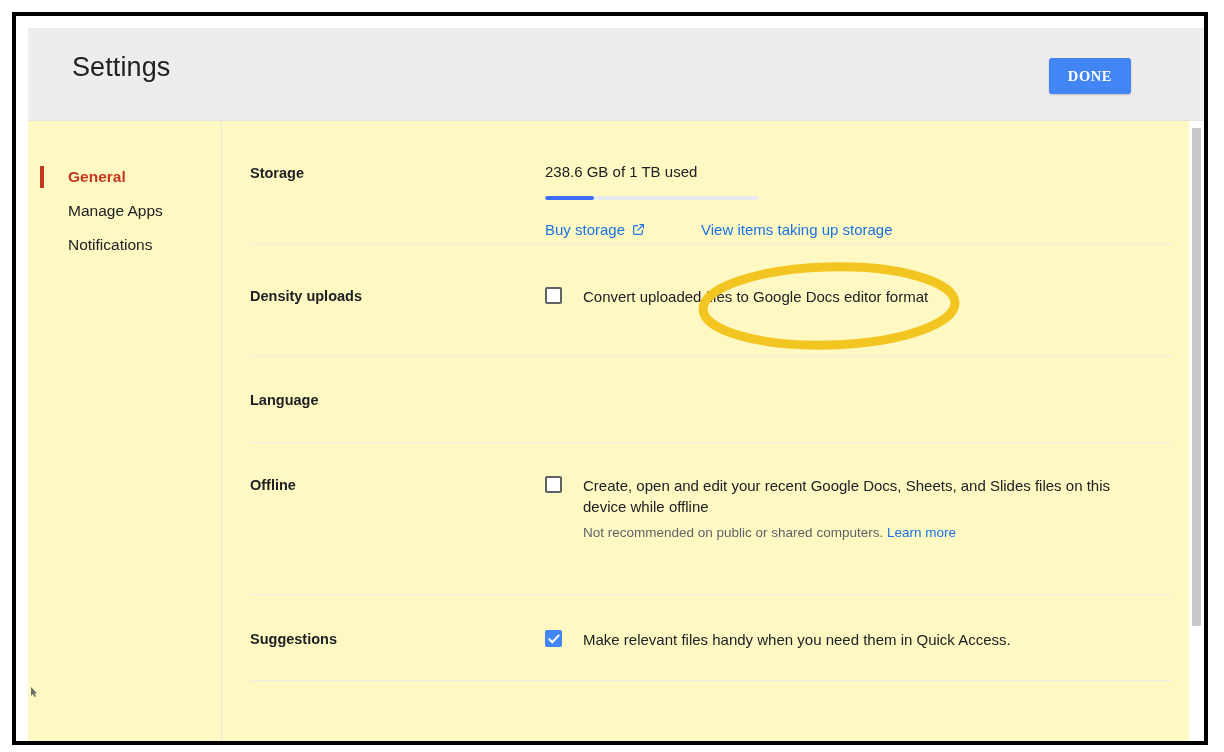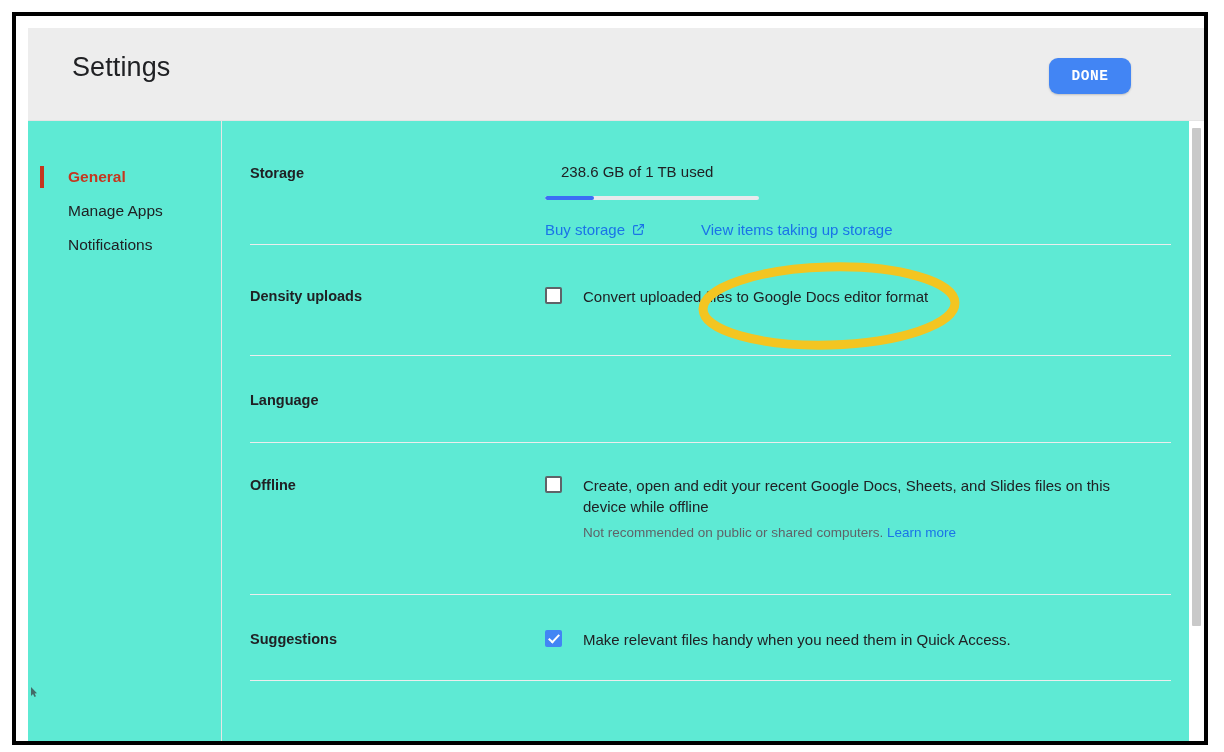--- a/index.html
+++ b/index.html
@@ -60,37 +60,37 @@
   .done-button {
     position: absolute;
     right: 73px;
     top: 30px;
     min-width: 82px;
     height: 36px;
     padding: 0 17px;
     background: #4285f4;
     color: #ffffff;
     border: none;
-    border-radius: 9px;
-    font-family: Liberation Mono, monospace;
+    border-radius: 3px;
+    font-family: Liberation Serif, serif;
     font-size: 14.5px;
     font-weight: 600;
     letter-spacing: 0.6px;
     cursor: pointer;
     box-shadow: 0 1px 2px rgba(60,64,67,0.25);
   }
 
   
   .dialog-body {
     position: absolute;
     left: 12px;
     top: 105px;
     right: 0;
     bottom: 0;
-    background: #5eead4;
+    background: #fef9c3;
   }
 
   
   .sidebar {
     position: absolute;
     left: 0;
     top: 0;
     width: 194px;
     bottom: 0;
     border-right: 1px solid #e6e6e6;
@@ -158,21 +158,20 @@
   .sec-language { padding-top: 34px; padding-bottom: 34px; }
   .sec-offline { padding-top: 32px; padding-bottom: 52px; }
   .sec-density { padding-top: 32px; padding-bottom: 28px; }
   .sec-suggestions { padding-top: 34px; padding-bottom: 30px; }
 
   
   .storage-used {
     font-size: 15px;
     color: #202124;
     margin-bottom: 16px;
-    margin-left: 16px;
   }
   .storage-bar {
     position: relative;
     width: 214px;
     height: 4px;
     background: #e8eaed;
     border-radius: 2px;
     overflow: hidden;
     margin-bottom: 21px;
   }

